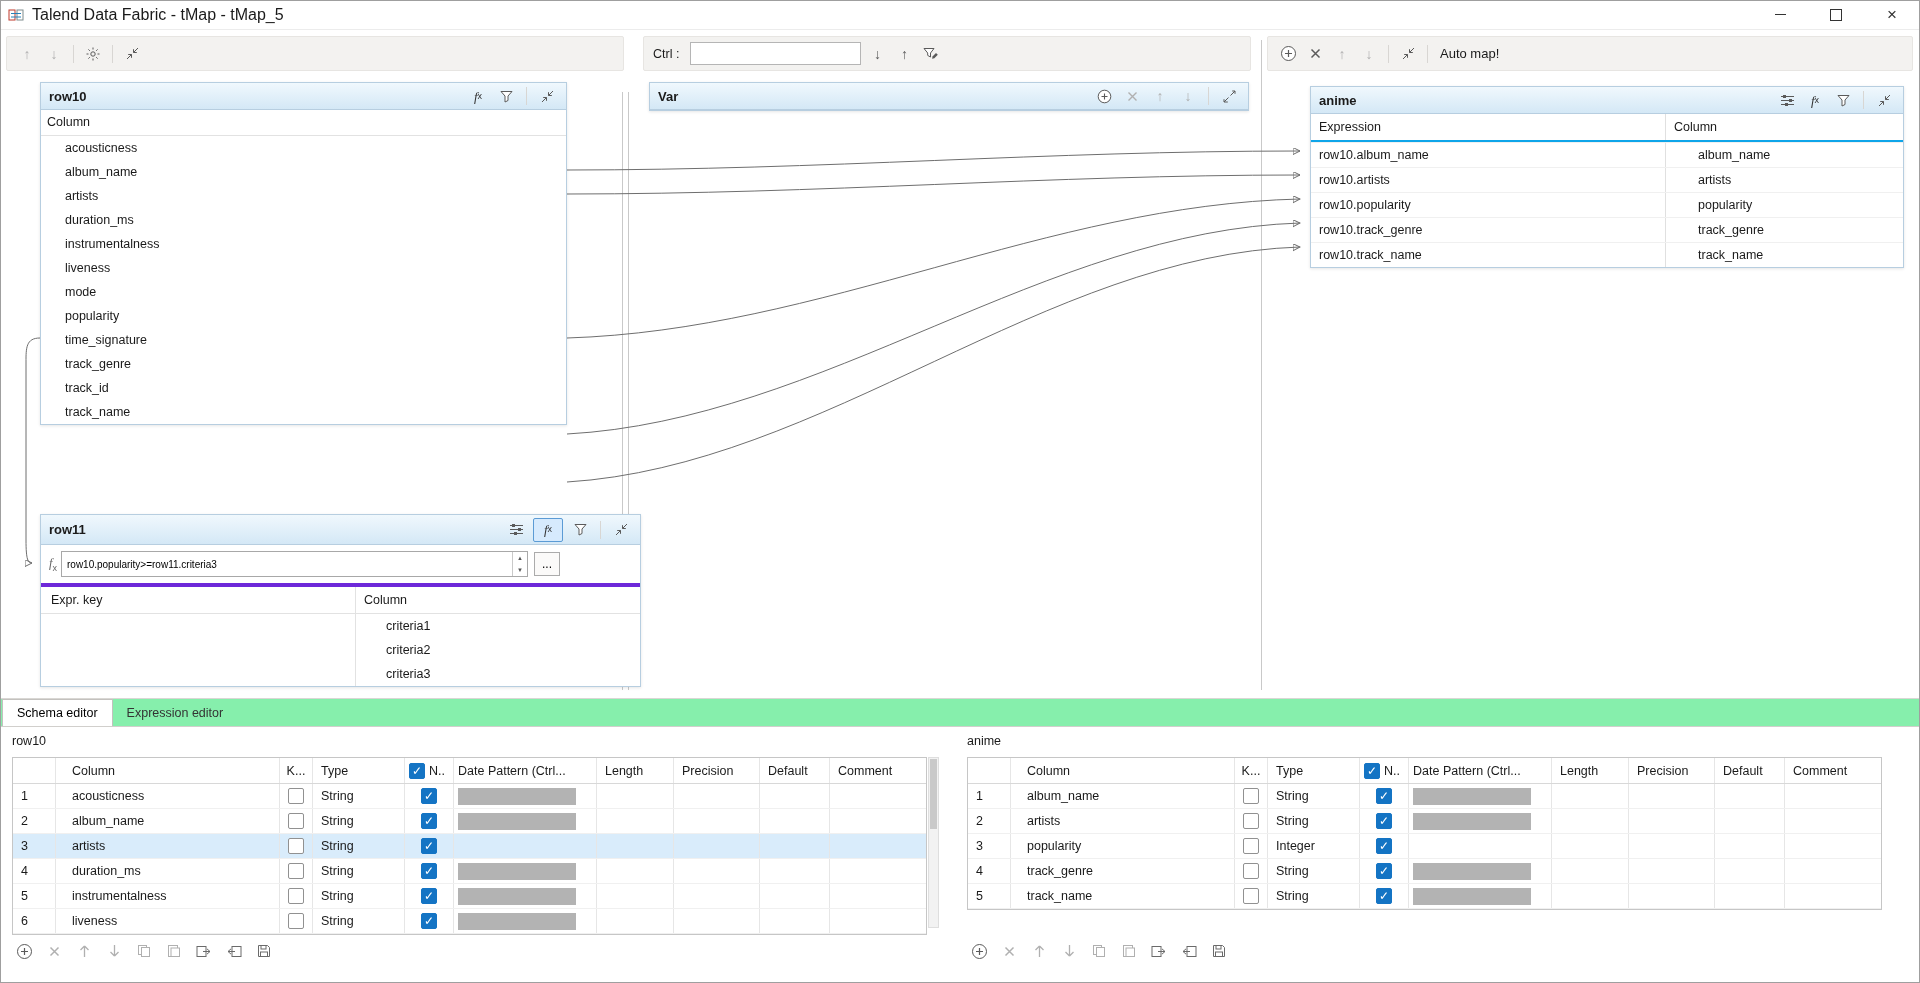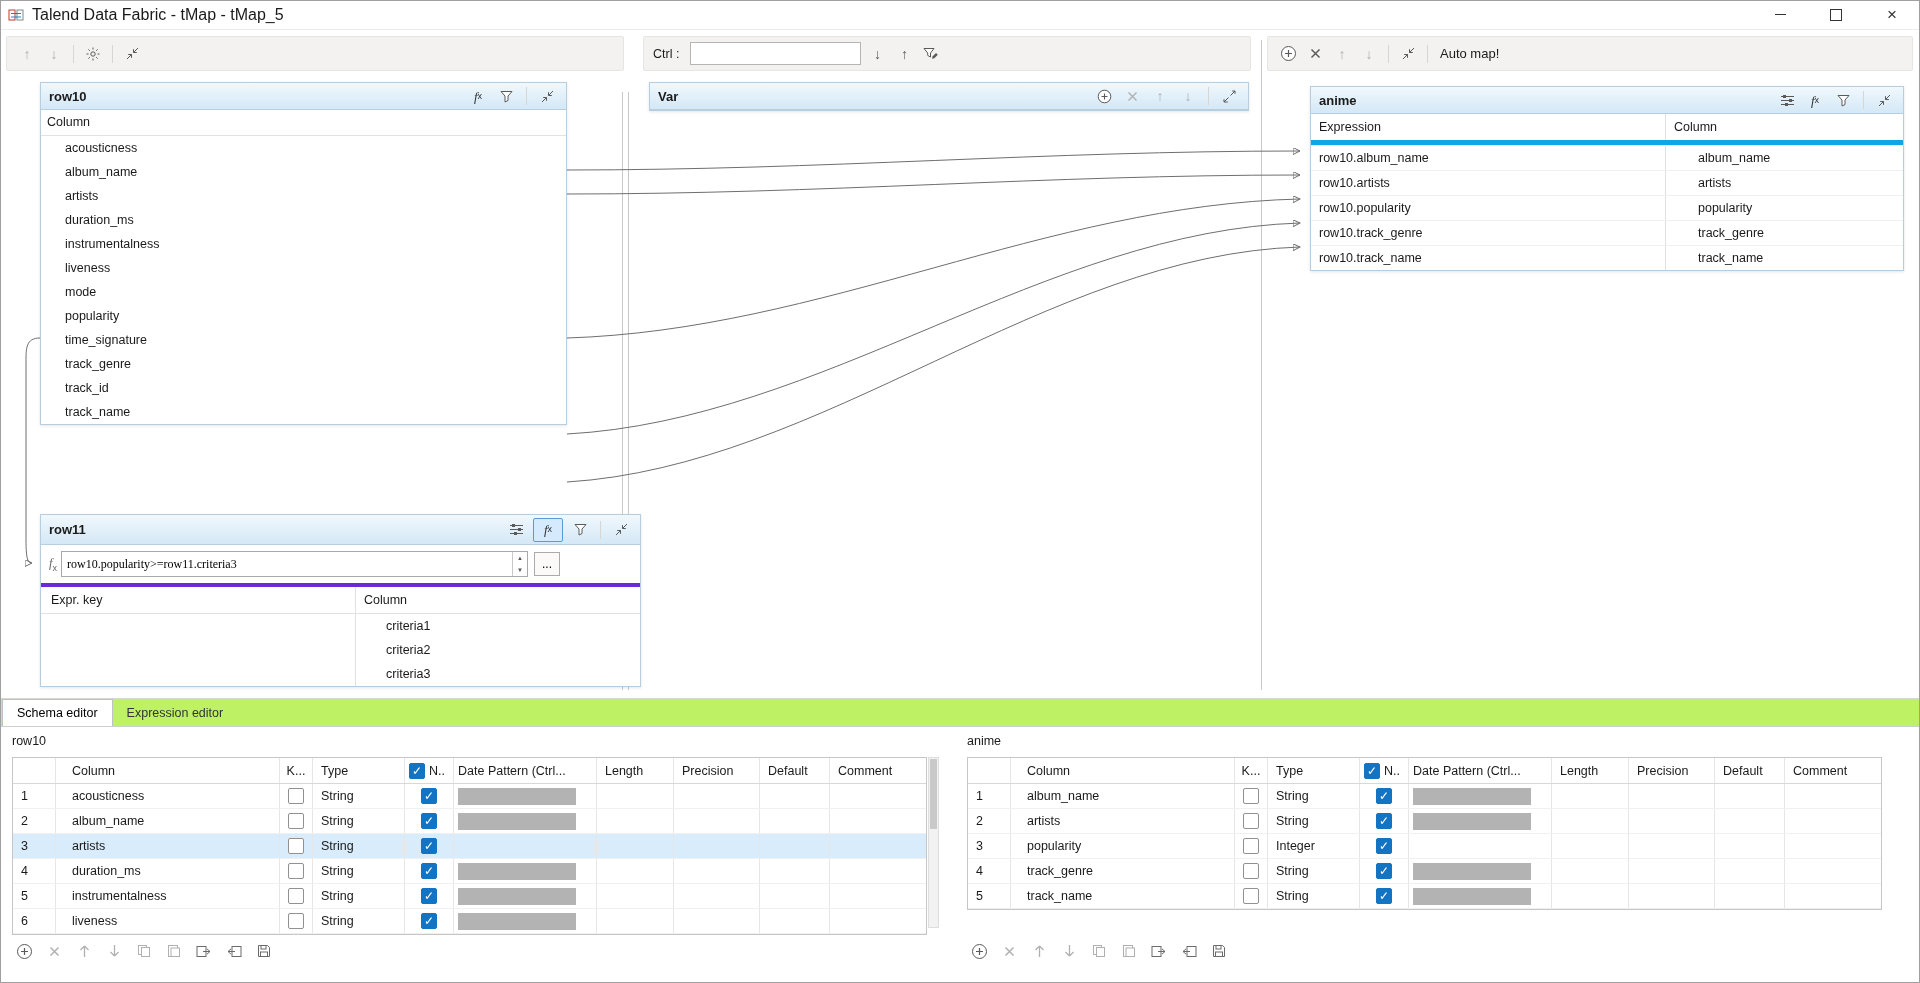--- a/index.html
+++ b/index.html
@@ -44,42 +44,42 @@
   .fxactive{background:#d6eafd;border:1px solid #5b9bd5;border-radius:2px;padding:0 3px}
   .mt-colhead{height:25px;line-height:25px;padding-left:6px;border-bottom:1px solid #e2e2e2}
   .mt-row{height:24px;line-height:24px;padding-left:24px;white-space:nowrap}
 
   
   .expr-row{height:38px;display:flex;align-items:center;padding-left:8px;box-sizing:border-box}
   .fxsmall{color:#666;margin-right:4px}
   .fxsmall i{font-family:"Liberation Serif",serif;font-style:italic}
   .fxsmall sub{font-size:9px}
   .exprbox{display:flex;align-items:stretch;border:1px solid #a8a8a8;height:26px;background:#fff;box-sizing:border-box}
-  .exprbox input{width:440px;border:none;outline:none;font-family:Liberation Serif, serif;font-size:12px;padding:0 5px}
+  .exprbox input{width:440px;border:none;outline:none;font-family:Liberation Sans, sans-serif;font-size:10px;padding:0 5px}
   .spin{width:14px;display:flex;flex-direction:column;border-left:1px solid #c9c9c9;color:#555}
   .spin span{flex:1;display:flex;align-items:center;justify-content:center;font-size:6px}
   .dots{margin-left:6px;width:26px;height:24px;border:1px solid #ababab;background:#fbfaf9;font-family:inherit;font-size:12px;line-height:10px}
   .r11-head{display:flex;height:26px;line-height:26px;border-bottom:1px solid #e2e2e2;border-top:4px solid #6d28d9}
   .r11-ek{width:315px;padding-left:10px;border-right:1px solid #e2e2e2;box-sizing:border-box}
   .r11-col{padding-left:8px}
   .r11-row{display:flex;height:24px;line-height:24px}
   .r11-row .r11-col{padding-left:30px}
 
   
-  .am-colhead{display:flex;height:26px;line-height:26px;border-bottom:5px solid #0ea5e9}
+  .am-colhead{display:flex;height:26px;line-height:26px;border-bottom:2px solid #0ea5e9}
   .am-colhead .e,.amrow .e{width:355px;padding-left:8px;border-right:1px solid #e0e0e0;box-sizing:border-box;white-space:nowrap;overflow:hidden}
   .am-colhead .c{padding-left:8px}
   .amrow{display:flex;height:24px;line-height:24px;border-top:1px solid #f0f0f0}
   .amrow .c{padding-left:32px;white-space:nowrap}
 
   .wires{position:absolute;left:0;top:0;pointer-events:none}
   .wires path{fill:none;stroke:#6e6e6e;stroke-width:1}
 
   
-  .tabstrip{position:absolute;left:0;top:698px;width:1920px;height:29px;background:#bef264;
+  .tabstrip{position:absolute;left:0;top:698px;width:1920px;height:29px;background:#86efac;
             border-top:1px solid #d9d7d4;border-bottom:1px solid #d1cfcc;box-sizing:border-box;display:flex;align-items:flex-end;padding-left:2px}
   .tab{height:26px;line-height:26px;padding:0 14px;color:#333}
   .tab.active{background:#fff;border:1px solid #c3c1be;border-bottom:none;color:#000}
   .schema-area{position:absolute;left:0;top:727px;width:1920px;height:256px;background:#fff}
   .sec-label{position:absolute;top:7px;font-size:12.5px}
 
   .sgrid{position:absolute;top:30px;border:1px solid #c6c6c6;background:#fff;box-sizing:border-box}
   .srow{display:grid;grid-template-columns:43px 224px 33px 92px 49px 143px 77px 86px 70px 96px;
         height:24px;border-bottom:1px solid #f0f0f0}
   .srow.head{height:25px;border-bottom:1px solid #d8d8d8}

